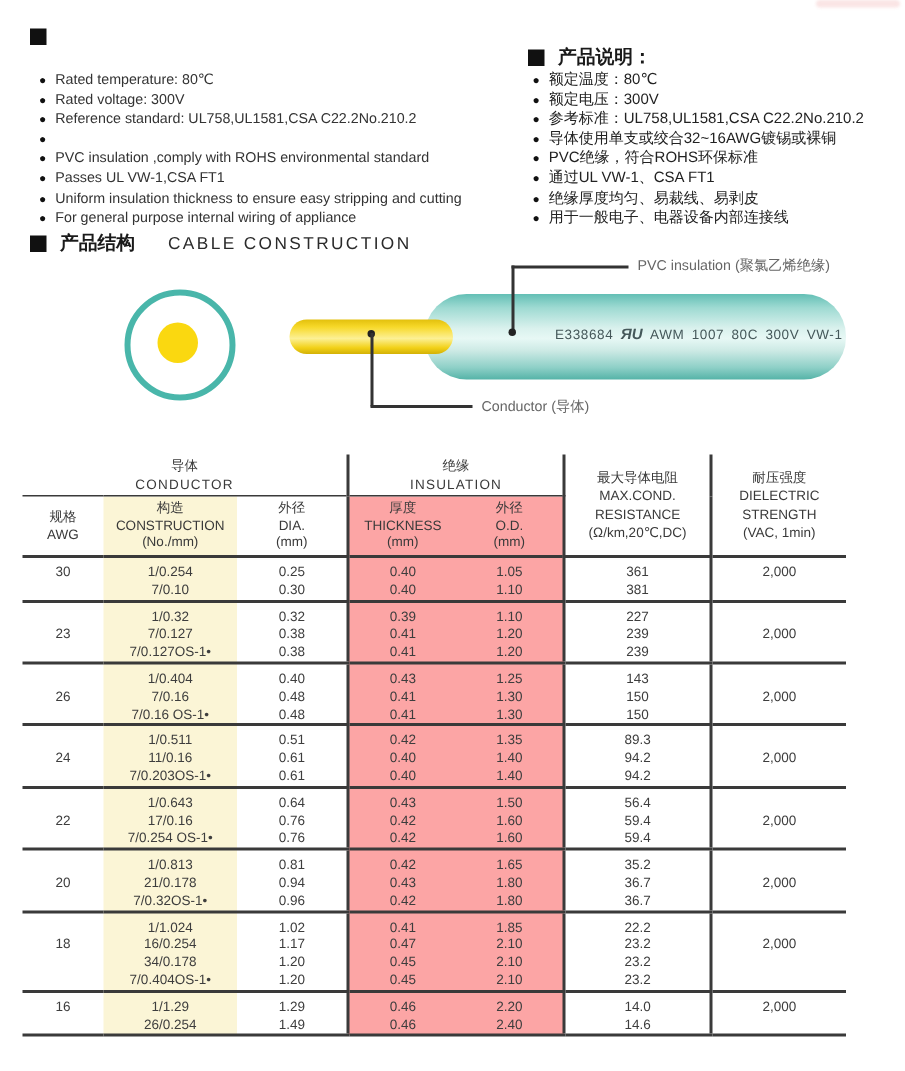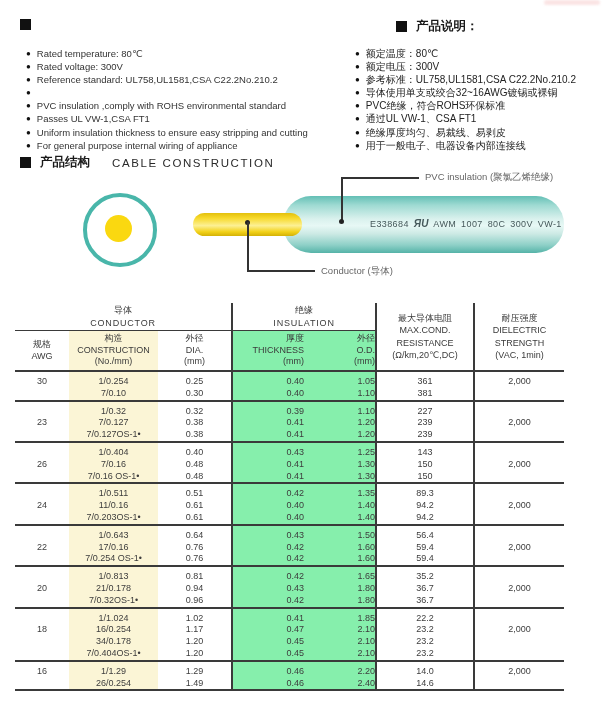--- a/index.html
+++ b/index.html
@@ -39,21 +39,21 @@
   
   table.spec{position:absolute;left:15px;top:303px;width:549px;border-collapse:collapse;table-layout:fixed;
              font-size:9px;color:#3d3d3d;text-align:center;}
   .spec th{font-weight:normal;padding:0;vertical-align:middle;color:#3a3a3a;}
   .thg{height:27px;line-height:12.5px;border-bottom:1.5px solid #3a3a3a;}
   .thg .en{letter-spacing:.8px;}
   .ths{height:39px;line-height:11.6px;border-bottom:2px solid #3a3a3a;}
   .thr{border-bottom:2px solid #3a3a3a;line-height:12.2px;}
   .vl{border-left:2px solid #3a3a3a;}
   .by{background:#fbf5d6;}
-  .bb{background:#86efac;text-align:right;}
+  .bb{background:#fca5a5;}
   .spec tbody td{border-bottom:2px solid #3a3a3a;padding:4px 0 0;line-height:11.8px;vertical-align:top;}
 </style>
 </head>
 <body>
 
 <div class="page">
 
   <div class="smudge"></div>
 
   <div class="sec-head" style="left:20px;top:19px;">
@@ -88,21 +88,21 @@
           <span class="dot">●</span>
           <span class="li-en">Uniform insulation thickness to ensure easy stripping and cutting</span>
         </li>
         <li>
           <span class="dot">●</span>
           <span class="li-en">For general purpose internal wiring of appliance</span>
         </li>
       </ul>
   </div>
 
-  <div class="sec-head" style="left:352px;top:18px;margin-left:44px;">
+  <div class="sec-head" style="left:352px;top:30px;">
     <span class="sq"></span>
     <span class="ht-zh">产品说明：</span>
   </div>
   <div class="blist" style="left:355px;top:47px;width:246px;">
     <ul>
         <li>
           <span class="dot">●</span>
           <span class="li-zh">额定温度：80℃</span>
         </li>
         <li>

